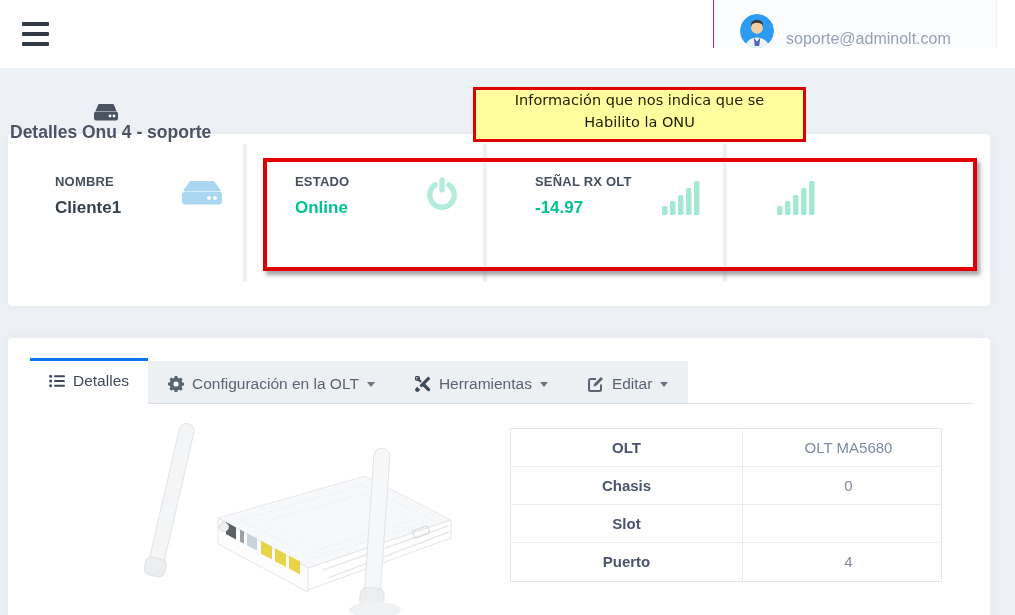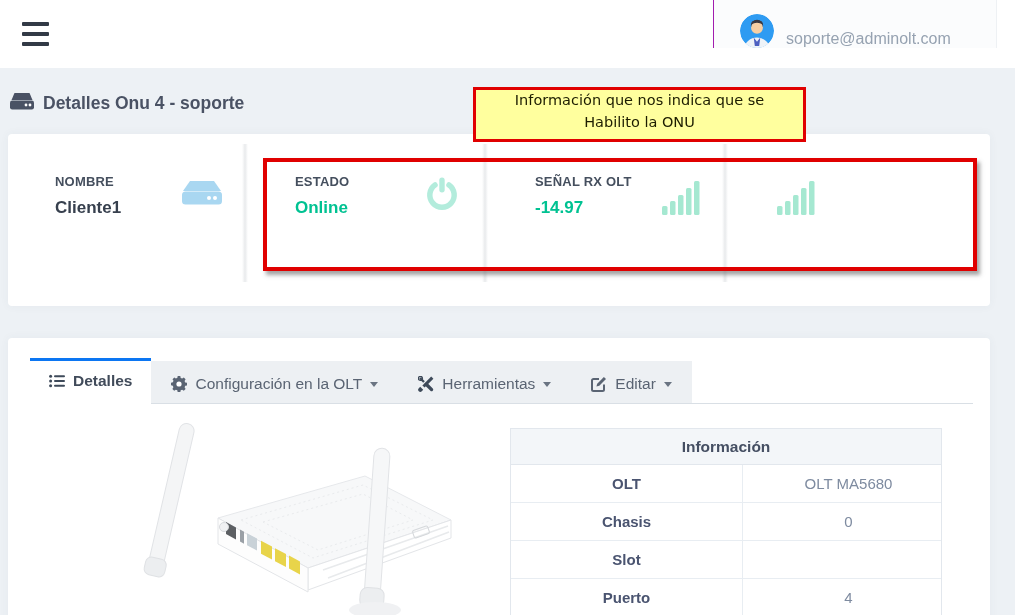--- a/index.html
+++ b/index.html
@@ -24,21 +24,21 @@
   .user-box {
     position:absolute; right:18px; top:0; height:48px; width:284px;
     background:#fbfcfd; border-left:1px solid #a21caf; border-right:1px solid #eef1f4;
     display:flex; align-items:flex-end; padding-left:26px; cursor:pointer;
   }
   .user-box .avatar { width:34px; height:34px; border-radius:50%; overflow:hidden; flex:0 0 auto; }
   .user-box .email { margin-left:12px; font-size:16px; color:#96a2b1; }
 
   
   .page-title-row {
-    position:absolute; left:10px; top:93px; display:flex; z-index:4;
+    position:absolute; left:10px; top:104px; display:flex; align-items:center; z-index:4;flex-direction:column;
   }
   .page-title-row .t-icon { margin-right:9px; display:inline-flex; }
   .page-title-row .t-text { font-size:17.5px; font-weight:bold; color:#4a5264; }
 
   
   .note-box {
     position:absolute; left:473px; top:87px; width:333px; height:55px;
     background:#ffff9e; border:3px solid #e00000; z-index:30;
     display:flex; flex-direction:column; justify-content:flex-start; align-items:center;
     font-family:"DejaVu Sans", sans-serif; font-size:14.5px; color:#1d1d00; line-height:1.5;
@@ -76,21 +76,21 @@
     z-index:3;
   }
   .tabs-bar {
     position:absolute; left:22px; top:20px; right:17px; height:46px;
     border-bottom:1px solid #d9dfe5; display:flex; align-items:flex-end;
   }
   .tab { display:inline-flex; align-items:center; font-size:15.5px; color:#5a6473;
     padding:12px 20px; cursor:pointer; white-space:nowrap; height:46px; }
   .tab .ic { margin-right:8px; display:inline-flex; }
   .tab.active {
-    background:#ffffff; border-top:3px solid #0c76f2; color:#414b5a; font-weight:bold;
+    background:#ffffff; border-top:3px solid #0c76f2; color:#414b5a; font-weight:normal;
     padding:10px 19px 12px; margin-bottom:-1px; border-bottom:1px solid #ffffff;
   }
   .tab-group { display:flex; background:#edf0f3; height:42px; }
   .caret { margin-left:8px; width:0; height:0; border-left:4.5px solid transparent;
     border-right:4.5px solid transparent; border-top:5px solid #6a7482; }
 
   
   .info-table {
     position:absolute; left:502px; top:90px; width:432px;
     border:1px solid #e2e7ed; background:#fff; font-size:15px;
@@ -298,21 +298,20 @@
         <rect x="255" y="28" width="16" height="150" rx="8" fill="#f6f7f8" stroke="#e1e3e6" stroke-width="1"></rect>
         <rect x="251" y="168" width="24" height="20" rx="7" fill="#eceef0" stroke="#dfe1e4" stroke-width="1"></rect>
       </g>
       <ellipse cx="262" cy="190" rx="26" ry="8" fill="#f0f1f3"></ellipse>
 
       <rect x="300" y="108" width="16" height="8" rx="2" fill="none" stroke="#d5d8db" transform="rotate(-19 308 112)"></rect>
     </svg>
   </div>
 
   <div class="info-table">
-    <div class="thead">Información</div>
     <div class="info-row">
       <div class="c1">OLT</div>
       <div class="c2">OLT MA5680</div>
     </div>
     <div class="info-row">
       <div class="c1">Chasis</div>
       <div class="c2">0</div>
     </div>
     <div class="info-row">
       <div class="c1">Slot</div>

